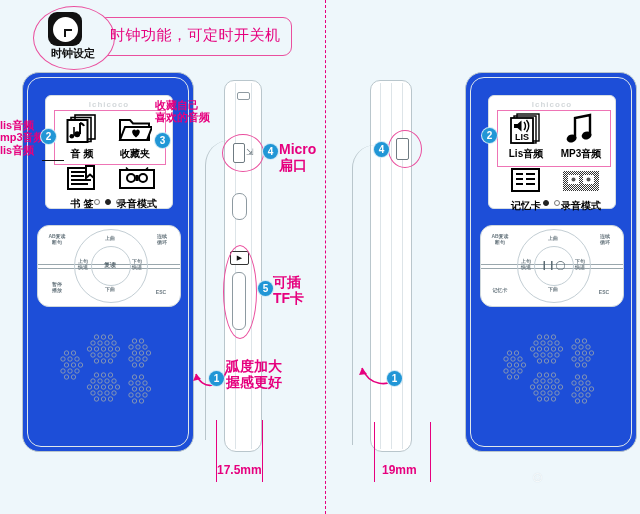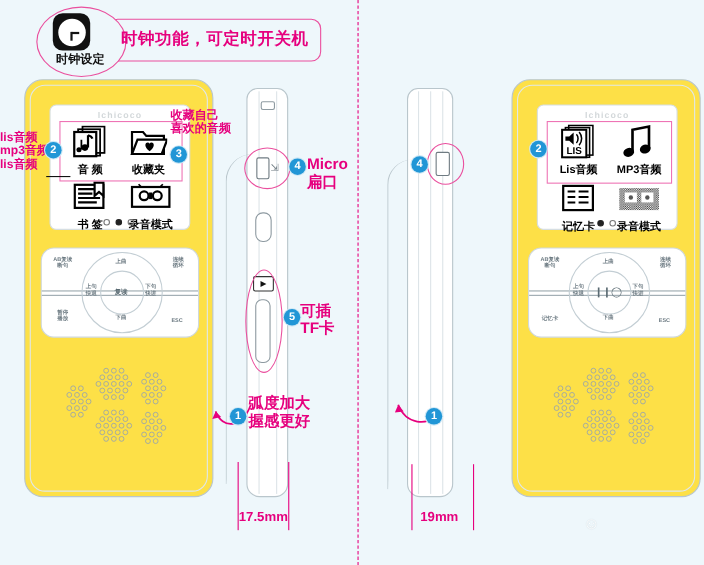--- a/index.html
+++ b/index.html
@@ -39,34 +39,34 @@
   .clock-label{
     left:33px;top:46px;width:80px;text-align:center;
     font-size:11px;color:#111;font-weight:bold;z-index:9;
   }
   .clock-bubble{
     left:98px;top:17px;width:192px;height:37px;
     border:1.5px solid #ea4f9e;border-radius:9px;background:#eef7fb;z-index:5;
   }
   .clock-bubble-text{
     left:110px;top:26px;width:184px;
-    font-size:15px;color:#e6007e;font-weight:bold;letter-spacing:0.5px;z-index:7;
+    font-size:15px;color:#e6007e;font-weight:normal;letter-spacing:0.5px;z-index:7;
   }
 
   
   .numbub{
     width:15px;height:15px;border-radius:50%;
     background:#2196d6;color:#fff;font-size:10px;font-weight:bold;
     display:flex;align-items:center;justify-content:center;
     box-shadow:0 0 0 1px #cfe8f5;
   }
 
   
   .device{
-    background:#fde047;border:1.2px solid #b9c6cc;border-radius:17px;
+    background:#1d4ed8;border:1.2px solid #b9c6cc;border-radius:17px;
   }
   .device-inner{
     position:absolute;inset:4px;border:1px solid #dfe7ea;border-radius:14px;
   }
   .screen{
     position:absolute;background:#fff;border:1px solid #d6dee2;border-radius:6px;
   }
   .brandlogo{
     position:absolute;width:100%;text-align:center;top:4px;
     font-size:8px;color:#c9cfd2;font-weight:bold;letter-spacing:1px;

